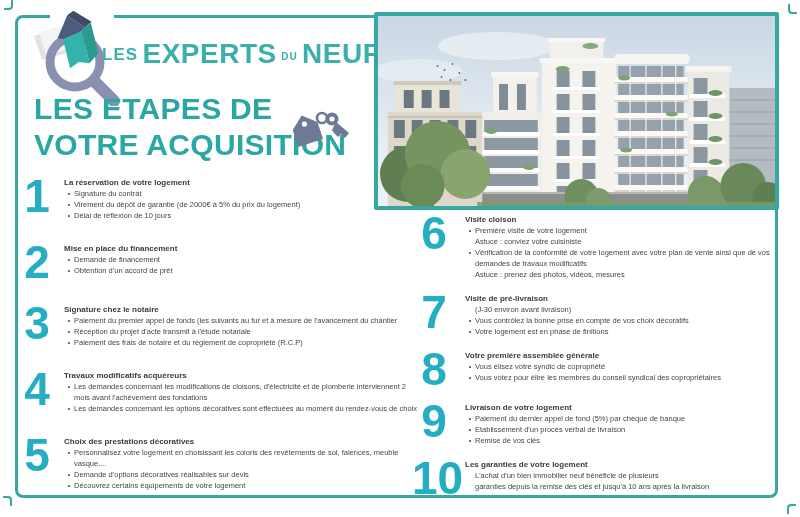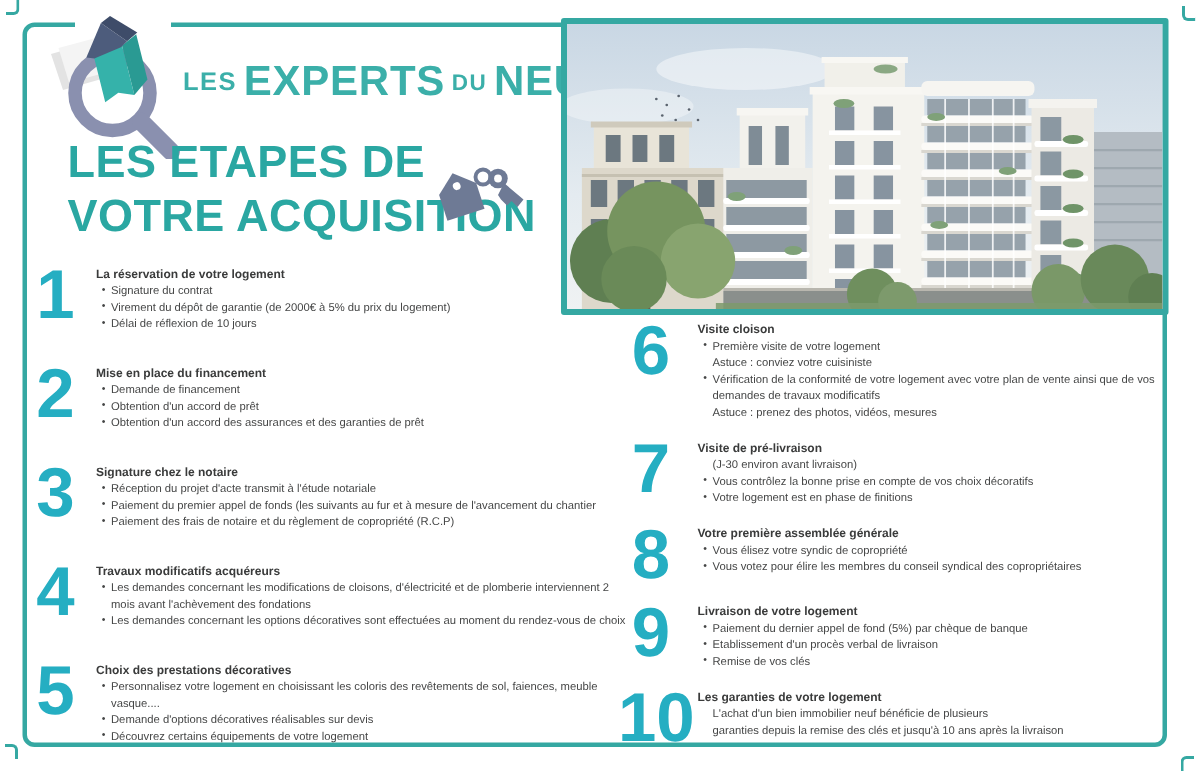--- a/index.html
+++ b/index.html
@@ -18,26 +18,26 @@
   .corner-tl { left:4px; top:0px; border-right:2px solid #35a8a2; border-bottom:2px solid #35a8a2; border-bottom-right-radius:4px; }
   .corner-tr { left:788px; top:4px; border-left:2px solid #35a8a2; border-bottom:2px solid #35a8a2; border-bottom-left-radius:4px; }
   .corner-bl { left:3px; top:496px; border-right:2px solid #35a8a2; border-top:2px solid #35a8a2; border-top-right-radius:4px; }
   .corner-br { left:787px; top:504px; border-left:2px solid #35a8a2; border-top:2px solid #35a8a2; border-top-left-radius:4px; }
 
   
   .border-gap { position:absolute; left:50px; top:12px; width:64px; height:9px; background:#fff; z-index:2; }
 
   .logo-icon { position:absolute; left:26px; top:2px; width:104px; height:104px; z-index:3; }
   .logo-text { position:absolute; left:102px; top:38px; z-index:3; white-space:nowrap; color:#3bafa9; }
-  .logo-text .t-les { font-size:17px; font-weight:600; letter-spacing:1px; vertical-align:3px;margin-left:20px; }
+  .logo-text .t-les { font-size:17px; font-weight:600; letter-spacing:1px; vertical-align:3px; }
   .logo-text .t-experts { font-size:28px; font-weight:600; letter-spacing:.5px; }
-  .logo-text .t-du { font-size:15px; font-weight:600; letter-spacing:1px; vertical-align:3px; }
+  .logo-text .t-du { font-size:10px; font-weight:600; letter-spacing:1px; vertical-align:3px; }
   .logo-text .t-neuf { font-size:28px; font-weight:700; letter-spacing:.5px; }
 
-  .page-title { position:absolute; left:45px; top:91px; z-index:3; color:#2aa7a2; font-weight:700; font-size:30px; line-height:36px; letter-spacing:.3px; }
+  .page-title { position:absolute; left:34px; top:91px; z-index:3; color:#2aa7a2; font-weight:700; font-size:30px; line-height:36px; letter-spacing:.3px; }
   .keys-icon { position:absolute; left:286px; top:104px; width:66px; height:48px; z-index:3; }
 
   
   .photo-frame {
     position:absolute; left:374px; top:12px; width:405px; height:198px;
     border:4px solid #35a8a2; border-radius:2px; z-index:4; overflow:hidden; background:#dfe7ed;
   }
   .photo-frame svg { display:block; width:100%; height:100%; }
 
   
@@ -309,37 +309,33 @@
       <div class="step-body">
         <div class="step-title">Mise en place du financement</div>
         <div class="step-item">
           <span class="marker">•</span>
           <span class="itxt">Demande de financement</span>
         </div>
         <div class="step-item">
           <span class="marker">•</span>
           <span class="itxt">Obtention d'un accord de prêt</span>
         </div>
-        <div class="step-item">
-          <span class="marker">•</span>
-          <span class="itxt">Obtention d'un accord des assurances et des garanties de prêt</span>
-        </div>
       </div>
     </div>
     <div class="step">
       <div class="step-number">3</div>
       <div class="step-body">
         <div class="step-title">Signature chez le notaire</div>
         <div class="step-item">
           <span class="marker">•</span>
+          <span class="itxt">Paiement du premier appel de fonds (les suivants au fur et à mesure de l'avancement du chantier</span>
+        </div>
+        <div class="step-item">
+          <span class="marker">•</span>
           <span class="itxt">Réception du projet d'acte transmit à l'étude notariale</span>
-        </div>
-        <div class="step-item">
-          <span class="marker">•</span>
-          <span class="itxt">Paiement du premier appel de fonds (les suivants au fur et à mesure de l'avancement du chantier</span>
         </div>
         <div class="step-item">
           <span class="marker">•</span>
           <span class="itxt">Paiement des frais de notaire et du règlement de copropriété (R.C.P)</span>
         </div>
       </div>
     </div>
     <div class="step">
       <div class="step-number">4</div>
       <div class="step-body">

